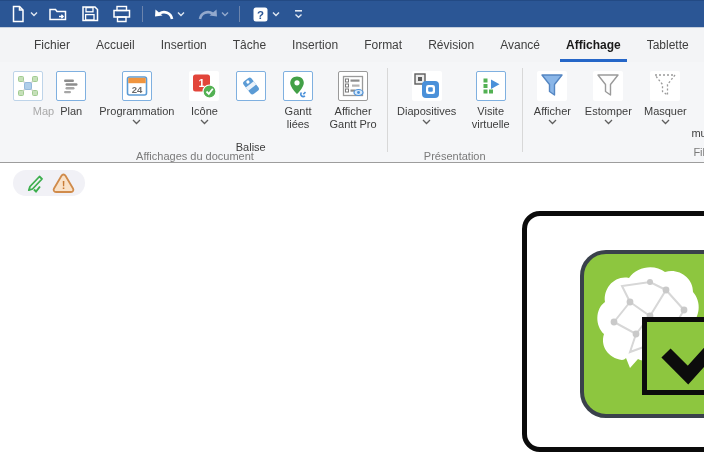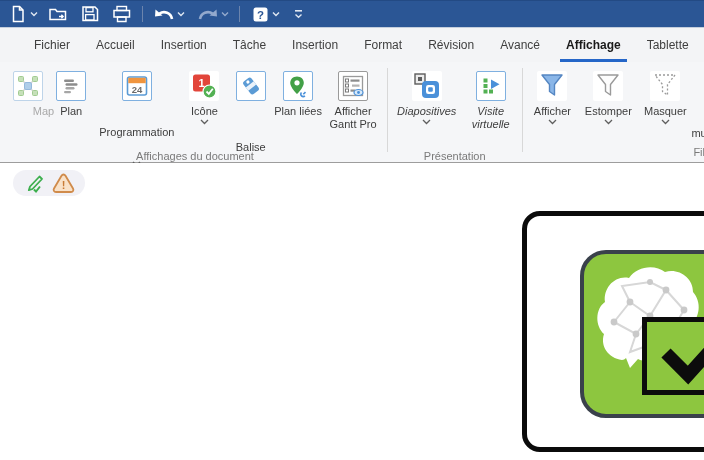--- a/index.html
+++ b/index.html
@@ -172,21 +172,21 @@
           <svg width="22" height="22" viewBox="0 0 22 22">
             <rect x="4" y="4.5" width="10" height="2.4" rx="1.2" fill="#8c8c8c"></rect>
             <rect x="5.5" y="8.3" width="12" height="2.4" rx="1.2" fill="#8c8c8c"></rect>
             <rect x="5.5" y="12.1" width="9" height="2.4" rx="1.2" fill="#a6a6a6"></rect>
             <rect x="4" y="15.9" width="7" height="2.4" rx="1.2" fill="#a6a6a6"></rect>
           </svg>
         </div>
         <div class="lbl">Plan</div>
       </div>
 
-      <div class="rbtn" style="width:92px;gap:21px;">
+      <div class="rbtn" style="width:92px;">
         <div class="ibox">
           <svg width="24" height="24" viewBox="0 0 24 24">
             <rect x="2.5" y="3" width="19" height="18" rx="2" fill="#fff" stroke="#5b9bd5" stroke-width="1.6"></rect>
             <rect x="3.3" y="3.8" width="17.4" height="5.4" fill="#f0953f"></rect>
             <text x="12" y="18.5" text-anchor="middle" font-size="9.5" font-weight="bold" fill="#6b6b6b">24</text>
           </svg>
         </div>
         <div class="lbl">Programmation</div>
         <svg class="chev" width="9" height="6" viewBox="0 0 9 6">
           <polyline points="1,1 4.5,4.5 8,1" fill="none" stroke="#5f5f5f" stroke-width="1.3"></polyline>
@@ -225,21 +225,21 @@
       </div>
 
       <div class="rbtn" style="width:50px;">
         <div class="ibox">
           <svg width="24" height="24" viewBox="0 0 24 24">
             <path d="M11 2.5 C15 2.5 17.8 5.3 17.8 9 C17.8 13.5 11 20 11 20 C11 20 4.2 13.5 4.2 9 C4.2 5.3 7 2.5 11 2.5 Z" fill="#43a047"></path>
             <circle cx="11" cy="8.8" r="2.6" fill="#fff"></circle>
             <path d="M15.5 18.5 a2.4 2.4 0 1 0 3.4 3.4 M17.3 20.3 l2.2 -2.2" fill="none" stroke="#4a90d9" stroke-width="1.6"></path>
           </svg>
         </div>
-        <div class="lbl">Plan liées</div>
+        <div class="lbl">Gantt liées</div>
       </div>
 
       <div class="rbtn" style="width:64px;">
         <div class="ibox" style="border-color:#9a9a9a;">
           <svg width="24" height="24" viewBox="0 0 24 24">
             <rect x="2.5" y="2.5" width="19" height="19" fill="#fff" stroke="#9a9a9a" stroke-width="1.3"></rect>
             <rect x="4.5" y="5" width="3" height="3" fill="none" stroke="#7a7a7a"></rect>
             <rect x="4.5" y="10" width="3" height="3" fill="none" stroke="#7a7a7a"></rect>
             <rect x="4.5" y="15" width="3" height="3" fill="none" stroke="#7a7a7a"></rect>
             <rect x="9.5" y="5.5" width="9" height="2.2" fill="#8c8c8c"></rect>
@@ -251,21 +251,21 @@
         </div>
         <div class="lbl">Afficher Gantt Pro</div>
       </div>
     </div>
     <div class="rgroup-label">Affichages du document</div>
   </div>
 
   <div class="rgroup-sep"></div>
 
   <div class="rgroup" style="width:128px;">
-    <div class="rgroup-buttons" style="justify-content:flex-start;font-style:italic;">
+    <div class="rgroup-buttons" style="justify-content:flex-start;">
       <div class="rbtn" style="width:72px;">
         <div class="ibox" style="border:none;">
           <svg width="30" height="30" viewBox="0 0 30 30">
             <rect x="3" y="3" width="10" height="10" fill="#ececec" stroke="#5c5c5c" stroke-width="1.4"></rect>
             <rect x="6" y="6" width="4" height="4" fill="#5c5c5c"></rect>
             <rect x="10" y="10" width="17" height="17" rx="4" fill="#4a90d9"></rect>
             <rect x="14" y="14" width="9" height="9" rx="2.2" fill="#fff"></rect>
             <rect x="16.2" y="16.2" width="4.6" height="4.6" rx="1.2" fill="#4a90d9"></rect>
           </svg>
         </div>

